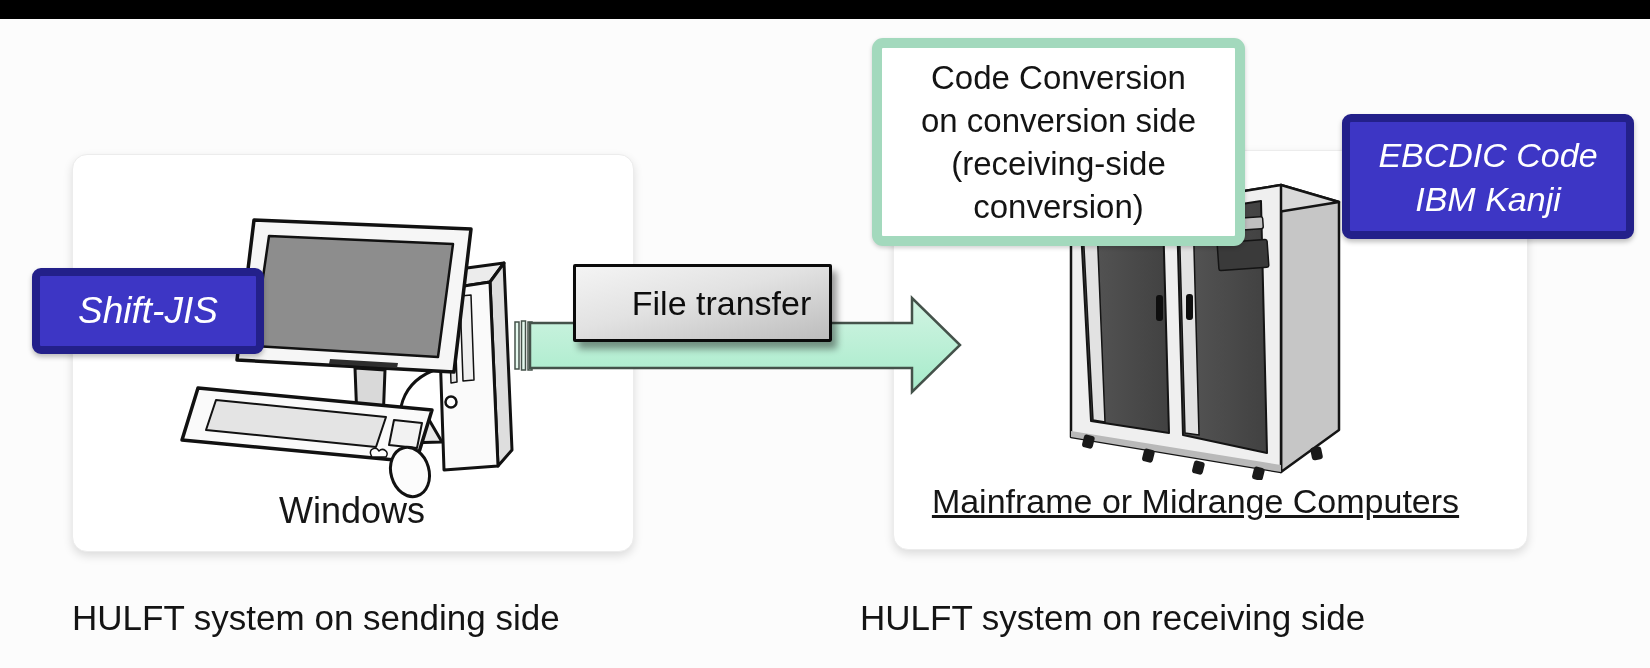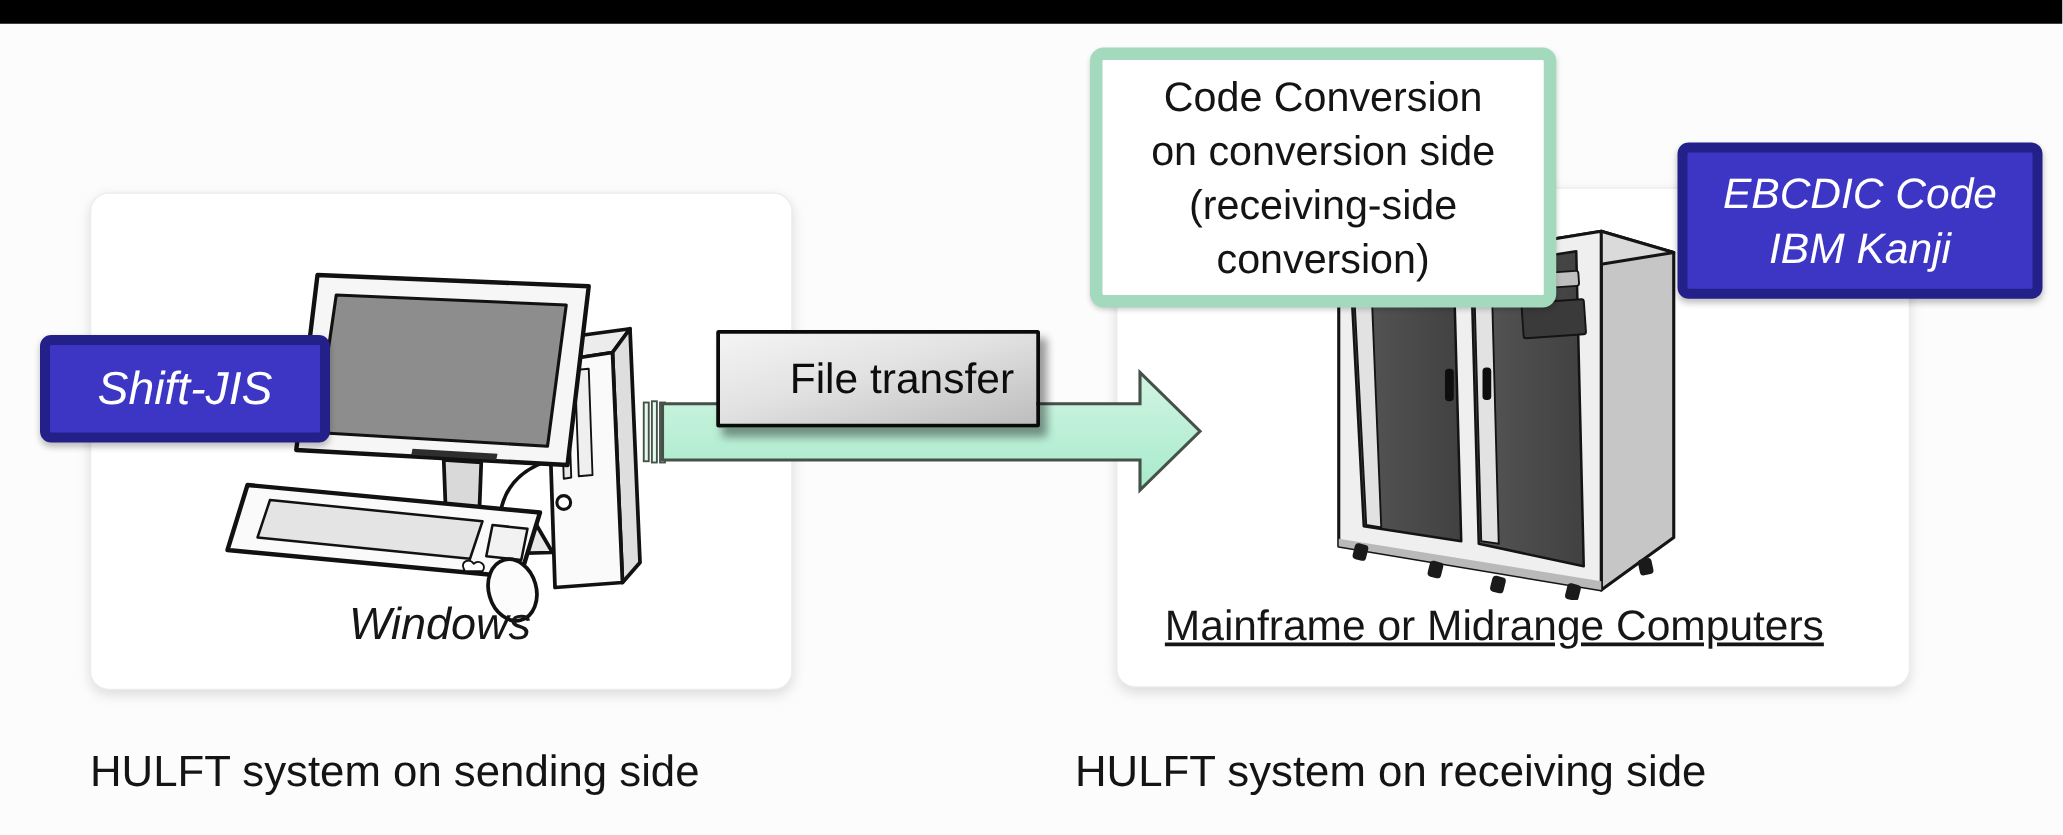--- a/index.html
+++ b/index.html
@@ -40,21 +40,21 @@
   
   .file-box{
     left:573px;top:264px;width:259px;height:78px;box-sizing:border-box;
     background:linear-gradient(165deg,#f4f4f4 0%,#e2e2e2 45%,#bdbdbd 100%);
     border:3px solid #0a0a0a;border-radius:2px;
     box-shadow:5px 7px 7px rgba(0,0,0,0.4);
     display:flex;align-items:center;justify-content:center;
     font-size:34px;color:#0d0d0d;padding-left:38px;
   }
   .device-label{font-size:34px;color:#161616;text-align:center;}
-  .label-windows{left:72px;top:478px;width:560px;font-style:italic;}
+  .label-windows{left:72px;top:490px;width:560px;}
   .label-mainframe{left:879px;top:482px;width:633px;text-decoration:underline;}
   .caption{font-size:35px;color:#141414;text-align:left;}
   .caption-left{left:72px;top:598px;width:560px;}
   .caption-right{left:860px;top:598px;width:630px;}
   svg{display:block;}
 </style>
 </head>
 <body>
 
 <div class="abs top-bar"></div>

